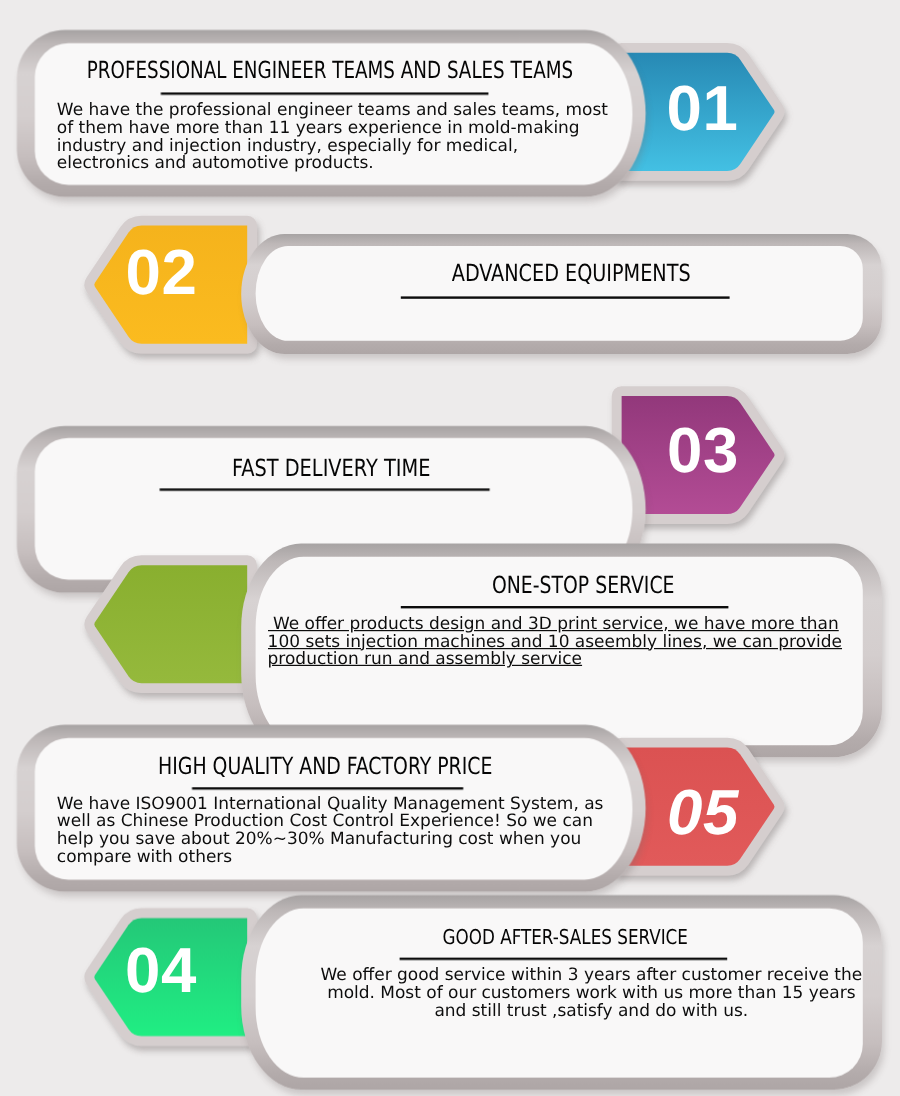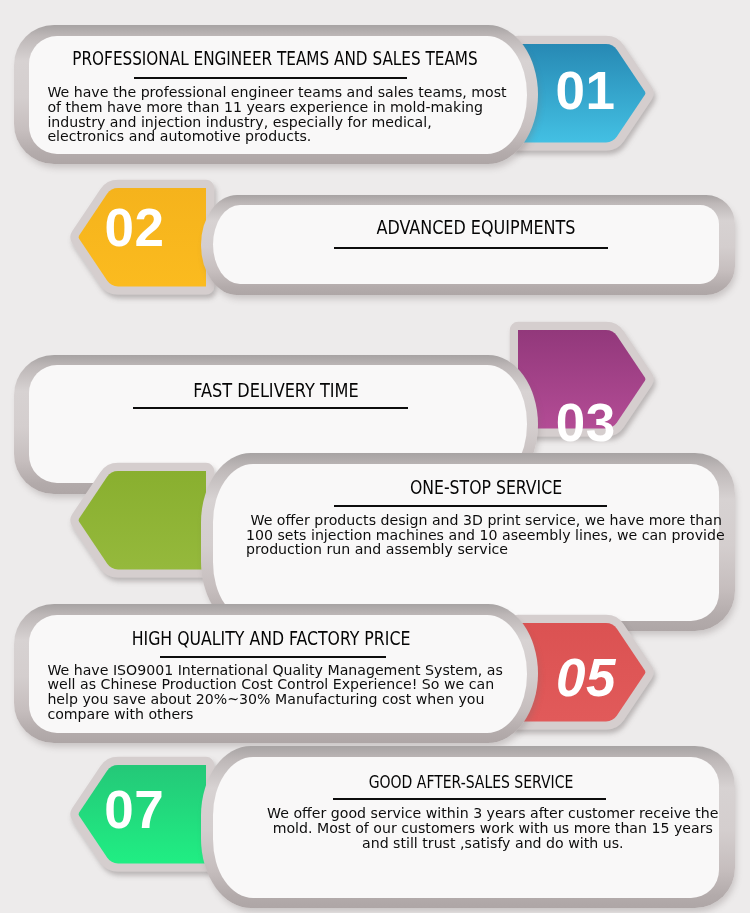--- a/index.html
+++ b/index.html
@@ -116,21 +116,21 @@
             <stop offset="1" stop-color="#B34C95"></stop>
           </linearGradient>
           <filter id="s2" x="-40%" y="-40%" width="200%" height="200%">
             <feDropShadow dx="2" dy="4" stdDeviation="2.5" flood-color="#7d7575" flood-opacity="0.45"></feDropShadow>
           </filter>
         </defs>
         <path d="M13.00,18.00Q13.00,18.00 13.00,18.00 L101.00,18.00Q108.00,18.00 111.90,23.81 L139.89,65.54Q141.00,67.20 139.89,68.86 L111.90,110.59Q108.00,116.40 101.00,116.40 L13.00,116.40Q13.00,116.40 13.00,116.40Z" fill="#D5CECE" stroke="#D5CECE" stroke-width="16.4" stroke-linejoin="round" filter="url(#s2)"></path>
         <path d="M13.00,18.00Q13.00,18.00 13.00,18.00 L101.00,18.00Q108.00,18.00 111.90,23.81 L139.89,65.54Q141.00,67.20 139.89,68.86 L111.90,110.59Q108.00,116.40 101.00,116.40 L13.00,116.40Q13.00,116.40 13.00,116.40Z" fill="url(#g2)"></path>
       </svg>
     </div>
-    <div class="num" style="left: 525.8px; top: 345.8px; margin-top: 47px;">03</div>
+    <div class="num" style="left: 525.8px; top: 345.8px;">03</div>
     <div class="card" style="left: 13.6px; top: 310.6px; width: 524.9px; height: 139px; border-radius: 40px 50px 50px 40px / 40px 69.5px 69.5px 40px; margin-top: 44px;">
       <div class="inner" style="left: 15.2px; right: 11.8px; border-radius: 28px 40px 40px 28px / 28px 58.5px 58.5px 28px;"></div>
       <div class="title" style="left: 262.6px; top: 26px; font-size: 19.6px; transform: translateZ(0px) translateX(-50%) scaleX(0.9158); transform-origin: center top;">FAST DELIVERY TIME</div>
       <div class="rule" style="left: 119.1px; width: 275.3px; top: 52px;"></div>
     </div>
     <div class="arrow" style="top: 453.2px; left: 60.2px;">
       <svg width="200" height="136" viewBox="0 0 200 136">
         <defs>
           <linearGradient id="g3" x1="0" y1="0" x2="0" y2="1">
             <stop offset="0" stop-color="#89AF2F"></stop>
@@ -141,21 +141,21 @@
           </filter>
         </defs>
         <path d="M47.10,23.81Q51.00,18.00 58.00,18.00 L146.00,18.00Q146.00,18.00 146.00,18.00 L146.00,116.40Q146.00,116.40 146.00,116.40 L58.00,116.40Q51.00,116.40 47.10,110.59 L19.11,68.86Q18.00,67.20 19.11,65.54Z" fill="#D5CECE" stroke="#D5CECE" stroke-width="16.4" stroke-linejoin="round" filter="url(#s3)"></path>
         <path d="M47.10,23.81Q51.00,18.00 58.00,18.00 L146.00,18.00Q146.00,18.00 146.00,18.00 L146.00,116.40Q146.00,116.40 146.00,116.40 L58.00,116.40Q51.00,116.40 47.10,110.59 L19.11,68.86Q18.00,67.20 19.11,65.54Z" fill="url(#g3)"></path>
       </svg>
     </div>
     <div class="card" style="left: 201px; top: 453.2px; width: 534.2px; height: 178px; border-radius: 50px 40px 40px 50px / 69.5px 40px 40px 69.5px;">
       <div class="inner" style="left: 11.8px; right: 16.4px; border-radius: 40px 28px 28px 40px / 58.5px 28px 28px 58.5px;"></div>
       <div class="title" style="left: 284.6px; top: 24.4px; font-size: 19.6px; transform: translateZ(0px) translateX(-50%) scaleX(0.8906); transform-origin: center top;">ONE-STOP SERVICE</div>
       <div class="rule" style="left: 133px; width: 273.2px; top: 51.8px;"></div>
-      <div class="body" style="left: 45px; top: 59.6px;"> We offer products design and 3D print service, we have more than
+      <div class="body" style="left: 22px; top: 59.6px; text-decoration: underline;"> We offer products design and 3D print service, we have more than
 100 sets injection machines and 10 aseembly lines, we can provide
 production run and assembly service</div>
     </div>
     <div class="arrow" style="top: 605.2px; left: 504.6px;">
       <svg width="200" height="136" viewBox="0 0 200 136">
         <defs>
           <linearGradient id="g4" x1="0" y1="0" x2="0" y2="1">
             <stop offset="0" stop-color="#DB5252"></stop>
             <stop offset="1" stop-color="#E15A5A"></stop>
           </linearGradient>
@@ -185,21 +185,21 @@
             <stop offset="1" stop-color="#20EE83"></stop>
           </linearGradient>
           <filter id="s5" x="-40%" y="-40%" width="200%" height="200%">
             <feDropShadow dx="2" dy="4" stdDeviation="2.5" flood-color="#7d7575" flood-opacity="0.45"></feDropShadow>
           </filter>
         </defs>
         <path d="M47.10,23.81Q51.00,18.00 58.00,18.00 L146.00,18.00Q146.00,18.00 146.00,18.00 L146.00,116.40Q146.00,116.40 146.00,116.40 L58.00,116.40Q51.00,116.40 47.10,110.59 L19.11,68.86Q18.00,67.20 19.11,65.54Z" fill="#D5CECE" stroke="#D5CECE" stroke-width="16.4" stroke-linejoin="round" filter="url(#s5)"></path>
         <path d="M47.10,23.81Q51.00,18.00 58.00,18.00 L146.00,18.00Q146.00,18.00 146.00,18.00 L146.00,116.40Q146.00,116.40 146.00,116.40 L58.00,116.40Q51.00,116.40 47.10,110.59 L19.11,68.86Q18.00,67.20 19.11,65.54Z" fill="url(#g5)"></path>
       </svg>
     </div>
-    <div class="num" style="left: 74.2px; top: 780.2px;">07</div>
+    <div class="num" style="left: 74.2px; top: 780.2px;">04</div>
     <div class="card" style="left: 201px; top: 746.2px; width: 534.2px; height: 162px; border-radius: 50px 40px 40px 50px / 69.5px 40px 40px 69.5px; text-align: center;">
       <div class="inner" style="left: 11.8px; right: 16.4px; border-radius: 40px 28px 28px 40px / 58.5px 28px 28px 58.5px;"></div>
       <div class="title" style="left: 270px; top: 27.6px; font-size: 17.1px; transform: translateZ(0px) translateX(-50%) scaleX(0.9097); transform-origin: center top;">GOOD AFTER-SALES SERVICE</div>
       <div class="rule" style="left: 131.8px; width: 273px; top: 52px;"></div>
       <div class="body" style="left: 26.1px; top: 60px; margin-left: 40px;">We offer good service within 3 years after customer receive the
 mold. Most of our customers work with us more than 15 years
 and still trust ,satisfy and do with us.</div>
     </div>
   </div>
 

